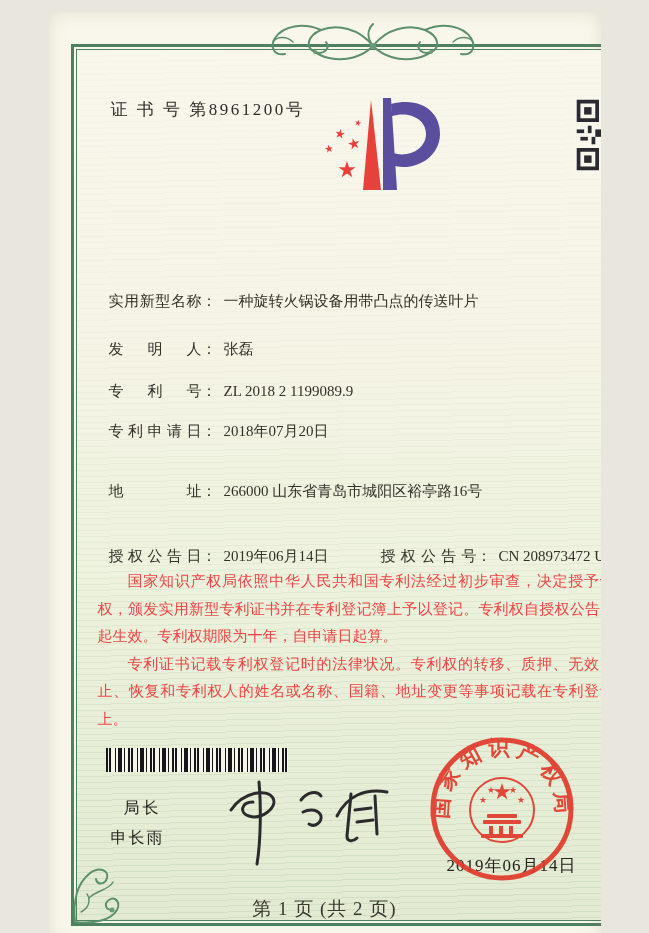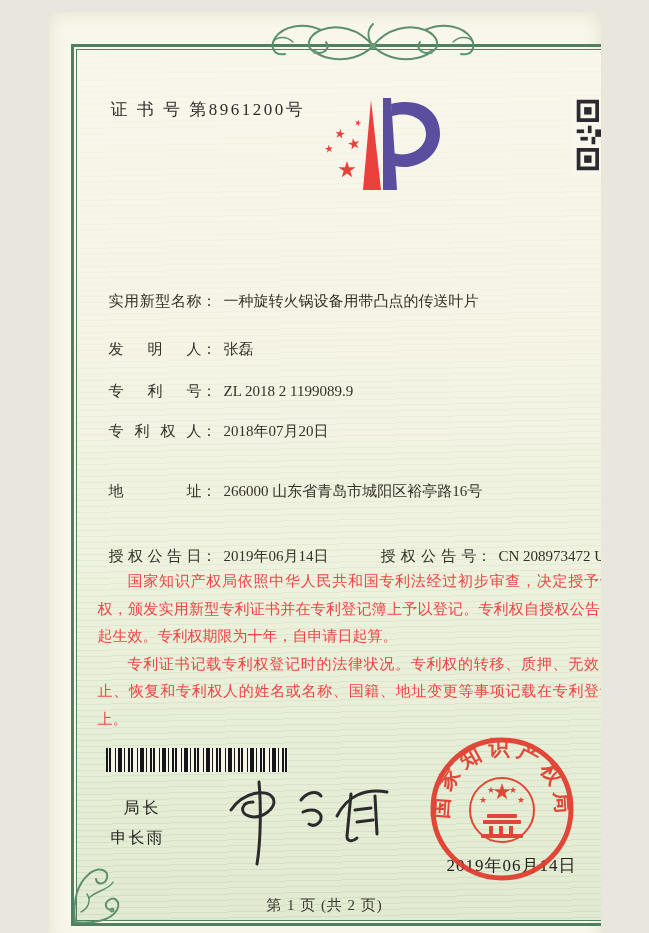--- a/index.html
+++ b/index.html
@@ -32,21 +32,21 @@
   .pair2 .lbl{width:96px;}
   .paras{left:49px;top:556px;width:533px;font-size:15px;line-height:27.5px;
     color:#ef4444;text-align:justify;}
   .paras p{margin:0;text-indent:2em;}
   .barcode{left:57px;top:736px;width:182px;height:24px;
     background:repeating-linear-gradient(90deg,#15151a 0 2px,#f6f5ea 2px 3px,#15151a 3px 5px,#f6f5ea 5px 9px,#15151a 9px 10px,#f6f5ea 10px 12px,#15151a 12px 16px,#f6f5ea 16px 18px,#15151a 18px 19px,#f6f5ea 19px 22px);}
   .director{left:75px;top:786px;font-size:16px;letter-spacing:3px;color:#262420;}
   .director-name{left:62px;top:816px;font-size:16px;letter-spacing:2px;color:#262420;}
   .seal-date{left:398px;top:842px;font-size:17px;letter-spacing:1px;color:#24221e;z-index:1;}
   .seal{left:378px;top:722px;z-index:2;opacity:.92;pointer-events:none;}
-  .footer{left:0;top:884px;width:100%;text-align:center;font-size:15px;letter-spacing:1px;color:#3a382f;}
+  .footer{left:0;top:884px;width:100%;text-align:center;font-size:19px;letter-spacing:1px;color:#3a382f;}
 </style>
 </head>
 <body>
 
 <div class="page">
 
   <div class="frame">
     <div class="frame-inner"></div>
   </div>
 
@@ -160,21 +160,21 @@
   <div class="abs row" style="top:280px">
     <span class="lbl">实用新型名称</span><span class="colon">：</span><span class="val">一种旋转火锅设备用带凸点的传送叶片</span>
   </div>
   <div class="abs row" style="top:328px">
     <span class="lbl">发明人</span><span class="colon">：</span><span class="val">张磊</span>
   </div>
   <div class="abs row" style="top:370px">
     <span class="lbl">专利号</span><span class="colon">：</span><span class="val">ZL 2018 2 1199089.9</span>
   </div>
   <div class="abs row" style="top:410px">
-    <span class="lbl">专利权人</span><span class="colon">：</span><span class="val">2018年07月20日</span>
+    <span class="lbl">专利申请日</span><span class="colon">：</span><span class="val">2018年07月20日</span>
   </div>
   <div class="abs row" style="top:470px">
     <span class="lbl">地址</span><span class="colon">：</span><span class="val">266000 山东省青岛市城阳区裕亭路16号</span>
   </div>
   <div class="abs row" style="top:535px">
     <span class="lbl">授权公告日</span><span class="colon">：</span><span class="val">2019年06月14日</span>
     <span class="pair2">
       <span class="lbl">授权公告号</span><span class="colon">：</span><span class="val">CN 208973472 U</span>
     </span>
   </div>

